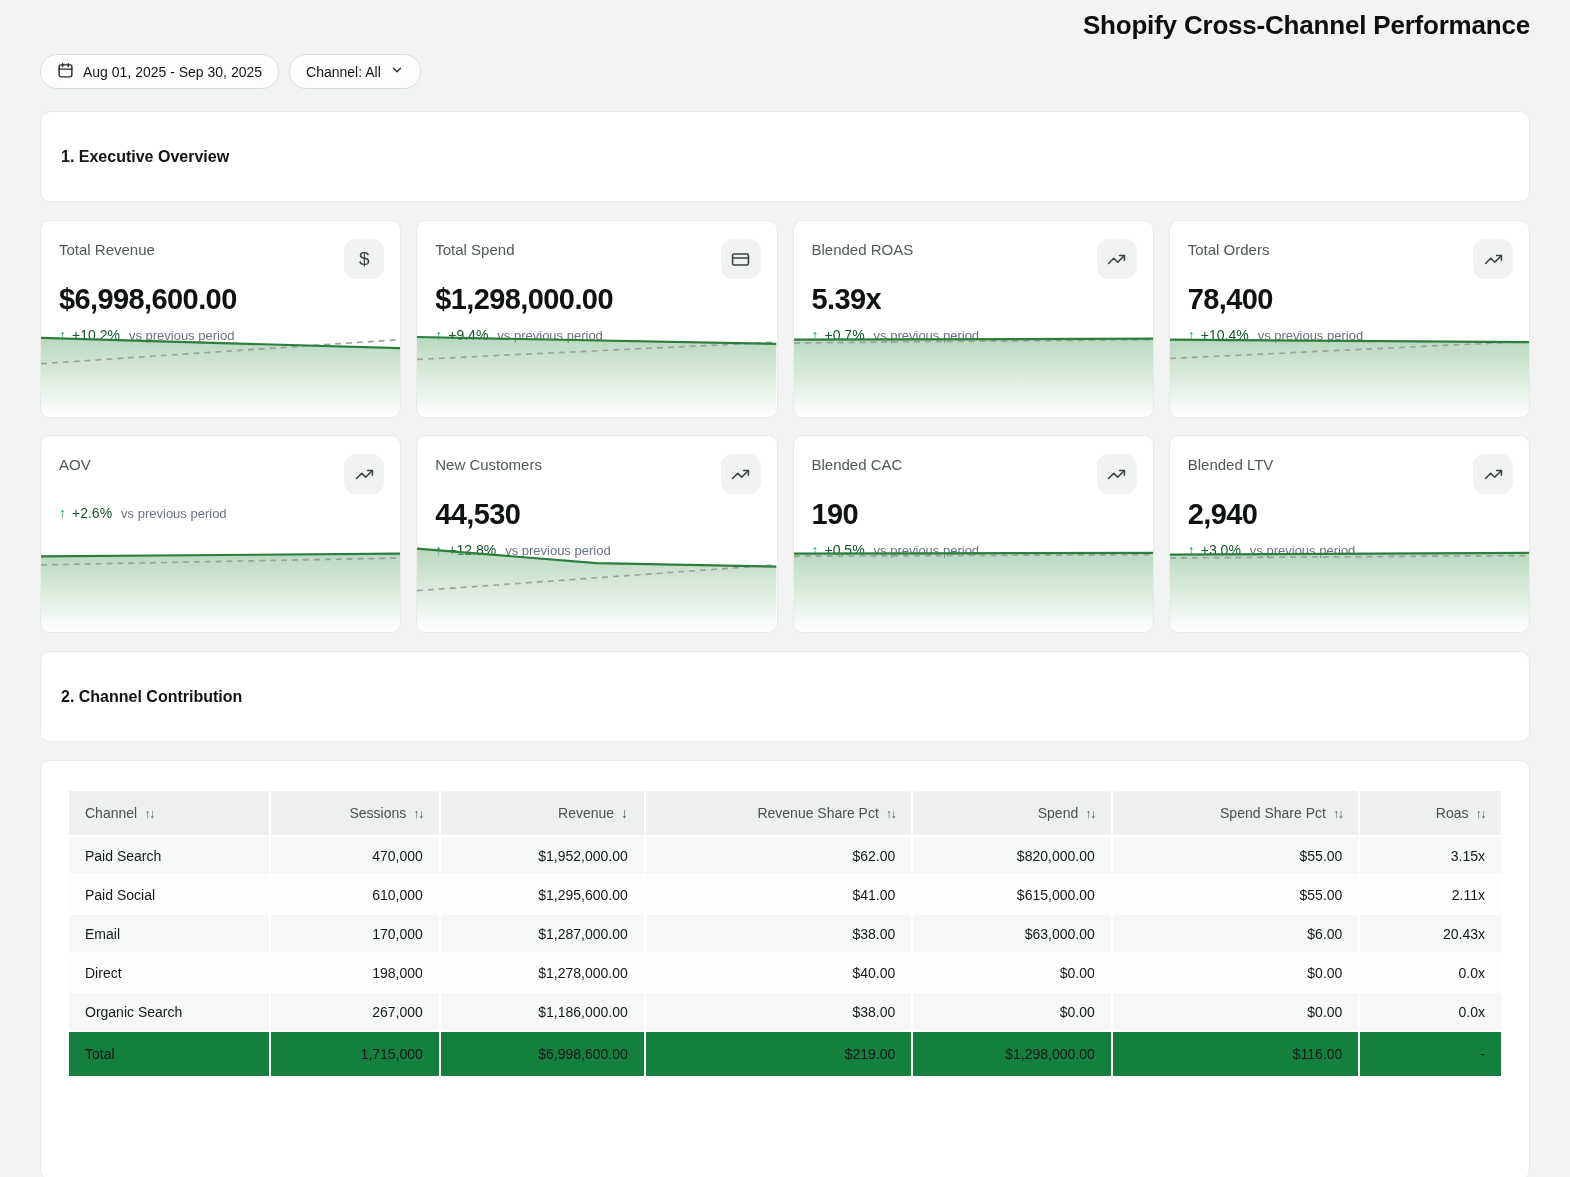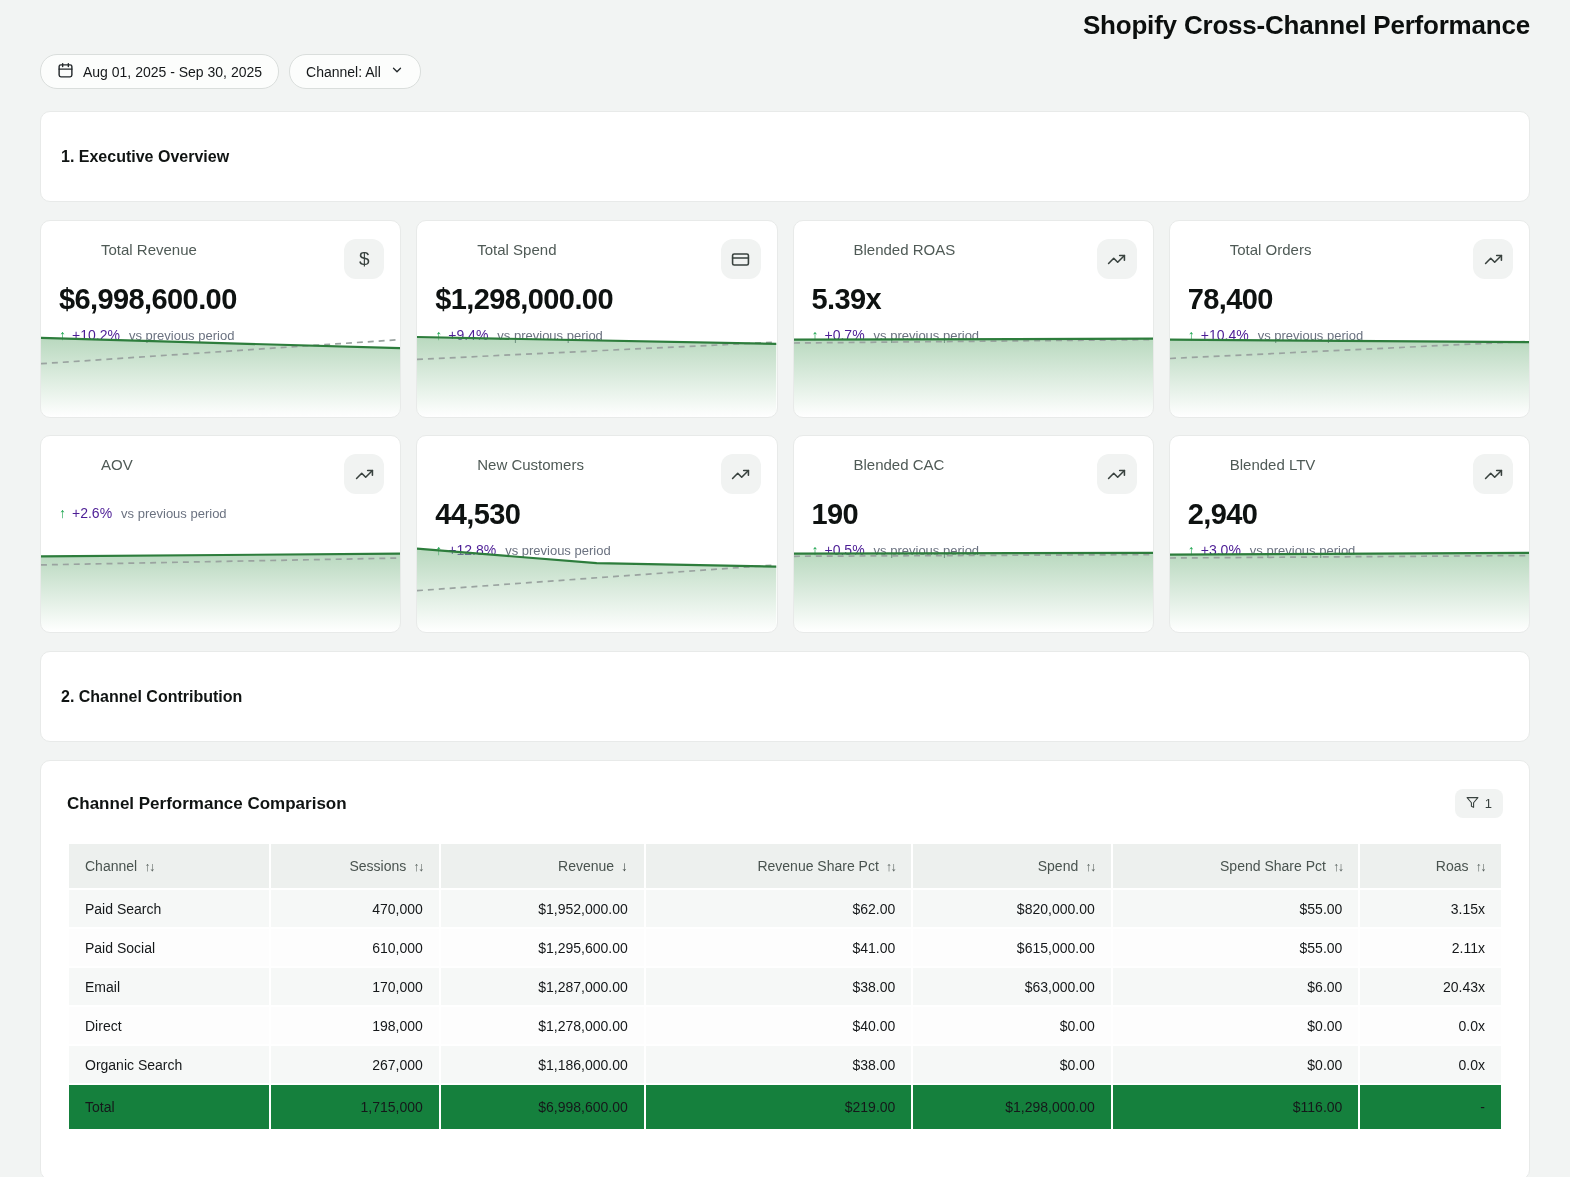--- a/index.html
+++ b/index.html
@@ -27,30 +27,30 @@
   .section-card.second { margin-top:18px; }
   .kpi-grid {
     margin-top:18px; display:grid; grid-template-columns:repeat(4,1fr);
     gap:17px 15px;
   }
   .kpi-card {
     position:relative; height:198px; background:#ffffff;
     border:1px solid #e8eae9; border-radius:10px; overflow:hidden;
   }
   .kpi-head { display:flex; justify-content:space-between; align-items:flex-start; padding:18px 16px 0 18px; }
-  .kpi-label { font-size:15px; color:#4f5a56; padding-top:2px;margin-left:42px; }
+  .kpi-label { font-size:15px; color:#4f5a56; padding-top:2px; }
   .icon-box {
     width:40px; height:40px; border-radius:12px; background:#f1f3f2;
     display:flex; align-items:center; justify-content:center; color:#39423f;
   }
   .dollar-glyph { font-size:19px; font-weight:500; color:#39423f; }
   .kpi-value { padding:0 18px; margin-top:4px; font-size:29px; font-weight:700; color:#0e1211; letter-spacing:-0.6px; }
   .kpi-delta { padding:0 18px; margin-top:11px; display:flex; align-items:baseline; gap:6px; font-size:14px; }
   .kpi-delta .arrow { color:#16a34a; font-size:14px; }
-  .kpi-delta .pct { color:#4c1d95; }
+  .kpi-delta .pct { color:#14532d; }
   .kpi-delta .note { color:#6b7280; font-size:13px; margin-left:3px; }
   .spark { position:absolute; left:0; right:0; bottom:0; height:86px; }
   .spark svg { display:block; width:100%; height:100%; }
 
   .table-card {
     margin-top:18px; background:#ffffff; border:1px solid #e8eae9;
     border-radius:10px; padding:28px 26px 40px 26px; min-height:420px;
   }
   .table-card-head { display:flex; justify-content:space-between; align-items:center; margin-bottom:24px; }
   .table-title { font-size:17px; font-weight:700; color:#101413; }
@@ -347,31 +347,20 @@
       </div>
   </div>
 
 </div>
 
 <div class="section-card second">
   <span>2. Channel Contribution</span>
 </div>
 
 <div class="table-card">
-  <div class="table-card-head">
-    <div class="table-title">Channel Performance Comparison</div>
-    <button class="filter-btn">
-      <span>
-        <svg width="13" height="13" viewBox="0 0 24 24" fill="none" stroke="currentColor" stroke-width="2" stroke-linecap="round" stroke-linejoin="round">
-            <path d="M22 3H2l8 9.46V19l4 2v-8.54L22 3z"></path>
-          </svg>
-      </span>
-      <span>1</span>
-    </button>
-  </div>
 
   <table>
     <colgroup>
       <col style="width:14.1%">
         <col style="width:11.8%">
         <col style="width:14.3%">
         <col style="width:18.7%">
         <col style="width:13.9%">
         <col style="width:17.3%">
         <col style="width:9.9%">

